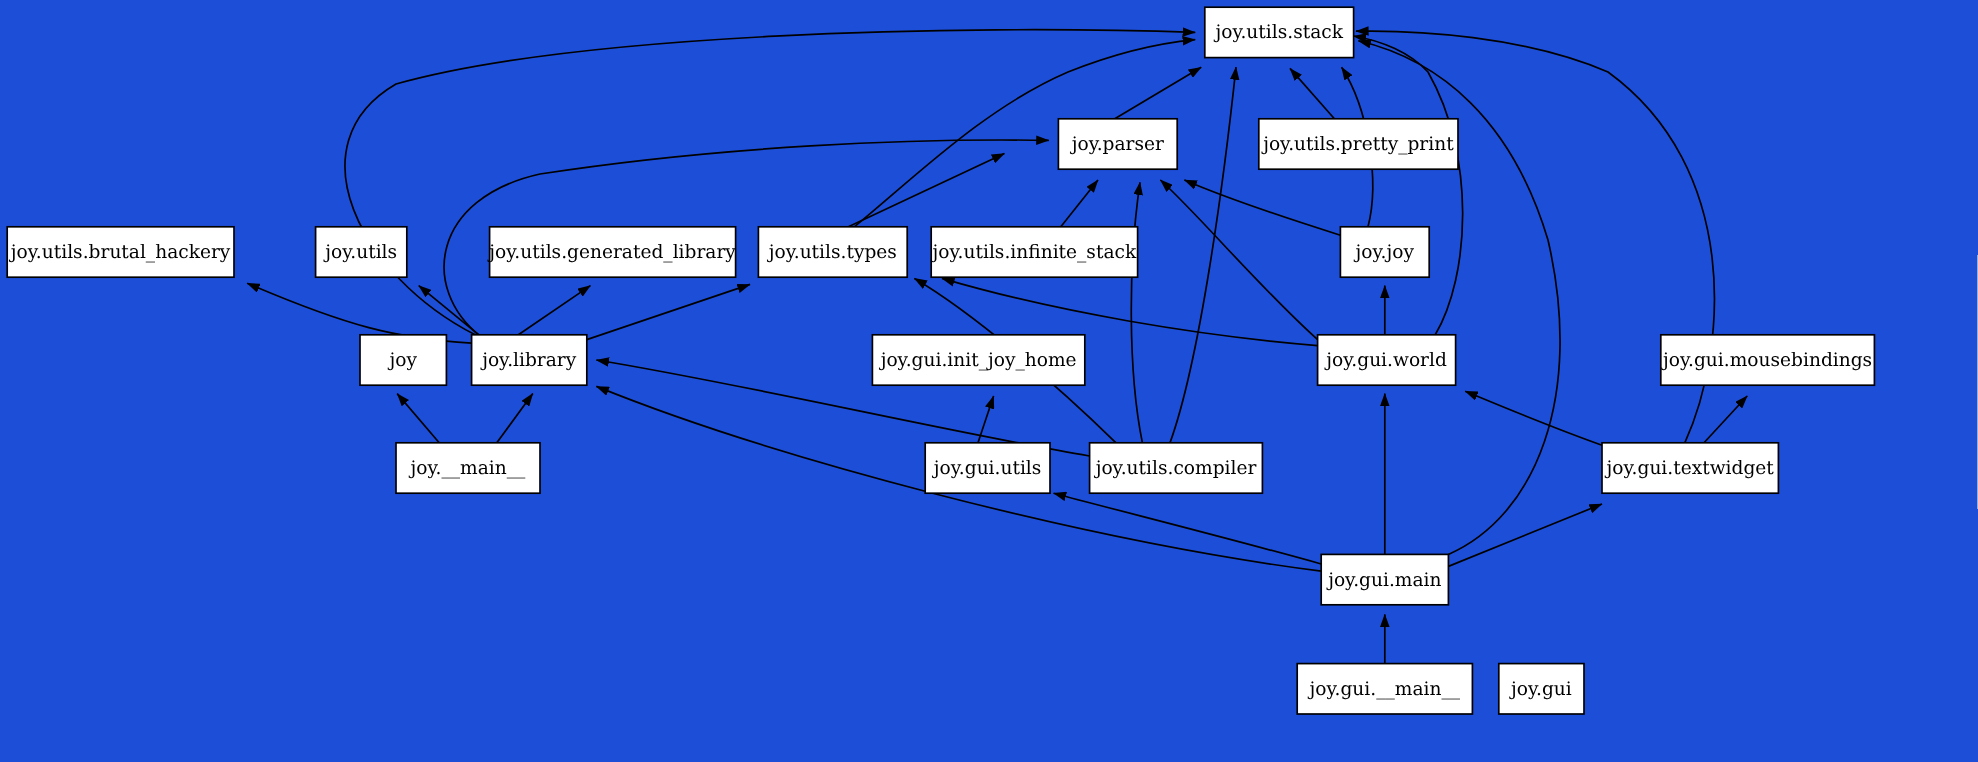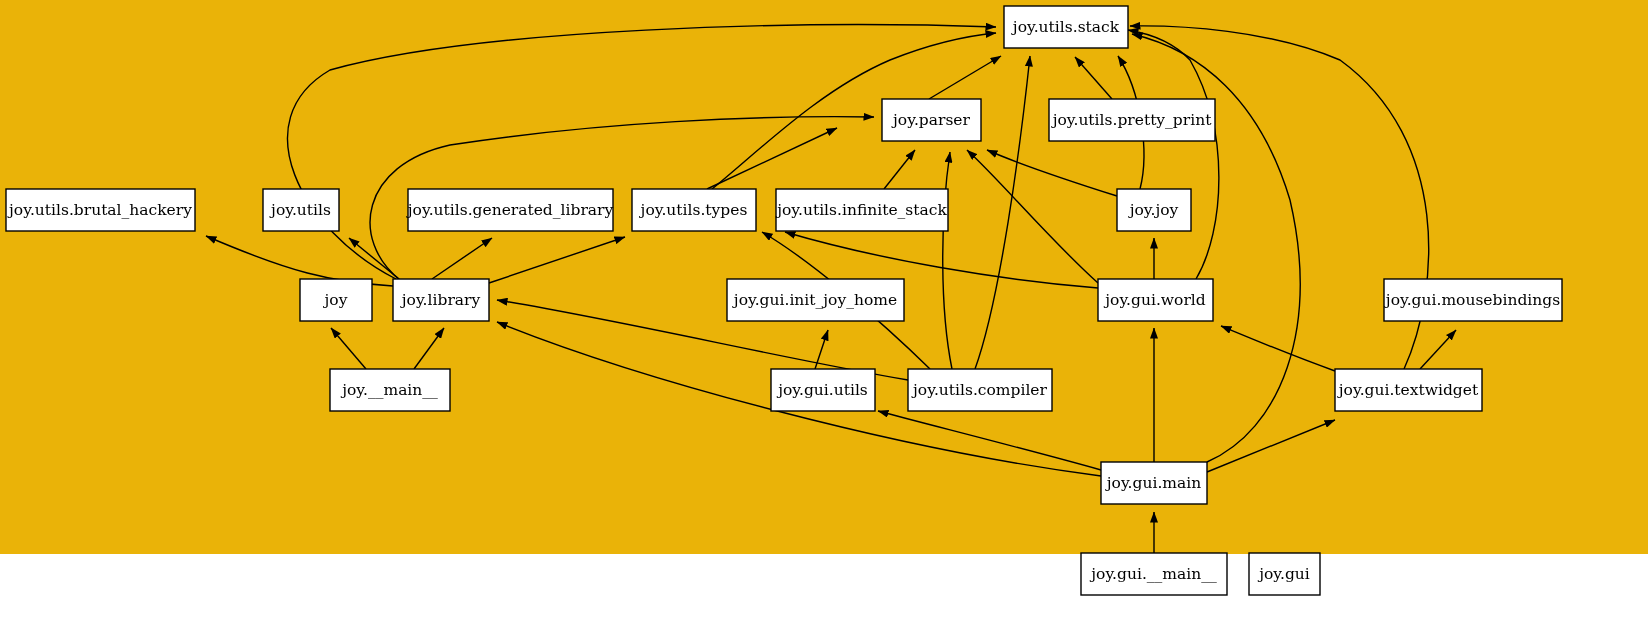--- a/index.html
+++ b/index.html
@@ -9,22 +9,22 @@
   }
   body {
     width: 1648px;
     height: 635px;
     overflow: hidden;
     font-family: "DejaVu Serif", "Liberation Serif", serif;
   }
   #graph-root {
     position: relative;
     width: 1648px;
-    height: 554px;
-    background: #eab308;
+    height: 635px;
+    background: #1d4ed8;
   }
   svg#graph-canvas {
     position: absolute;
     left: 0;
     top: 0;
     width: 1648px;
     height: 635px;
     display: block;
   }
   .node-rect {

